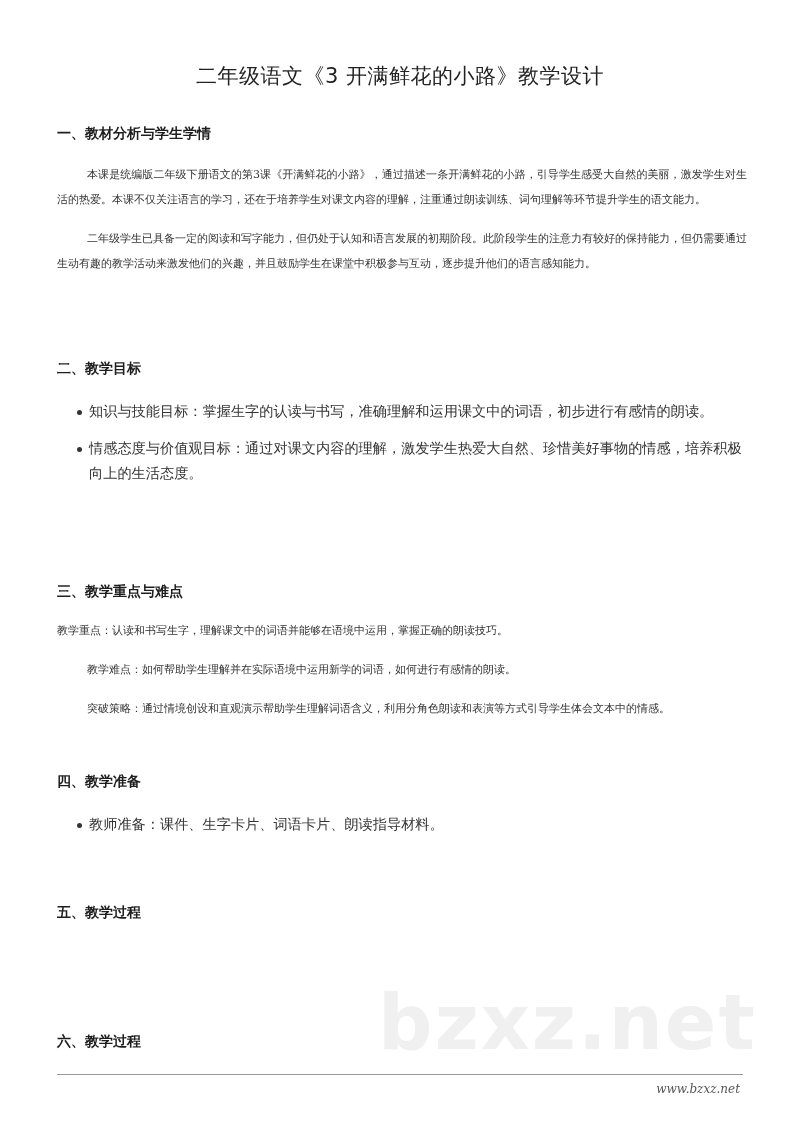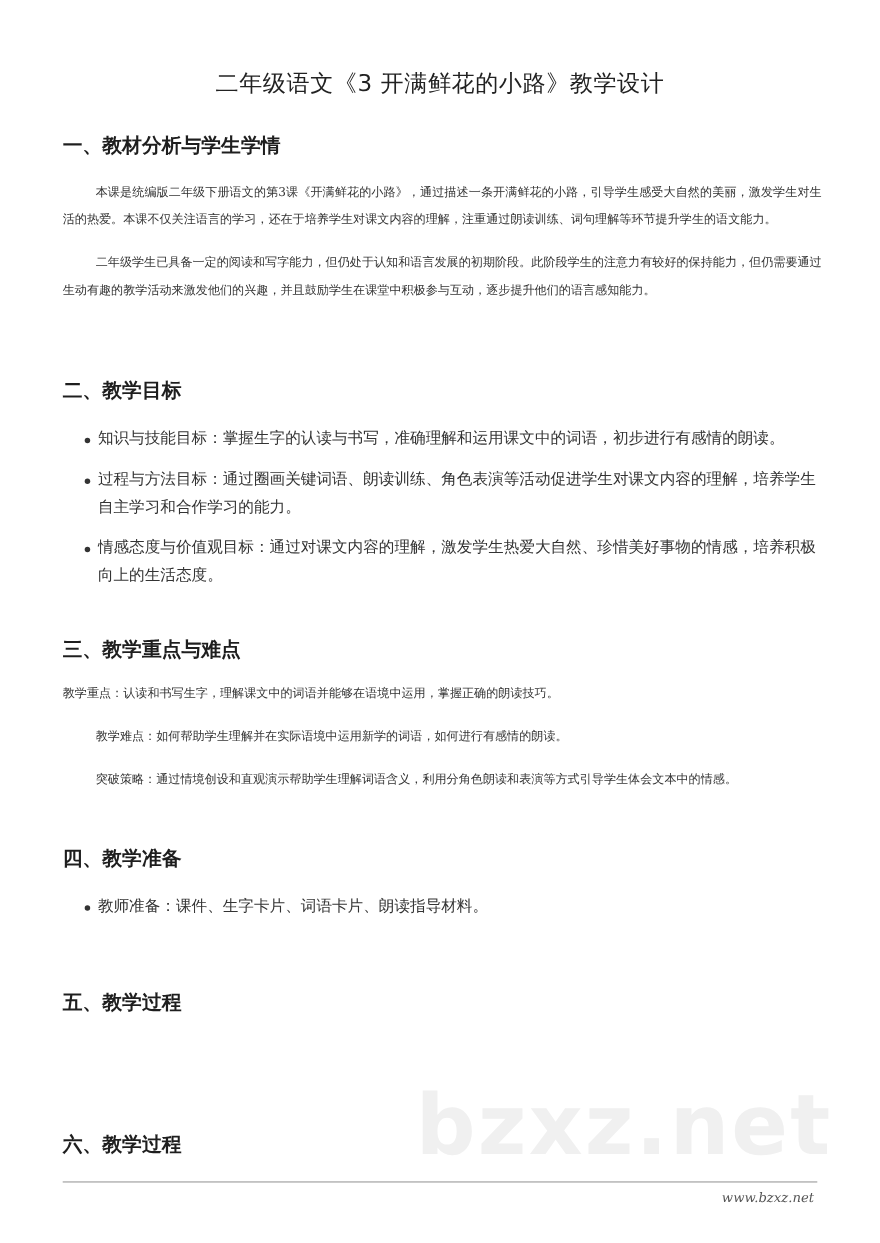--- a/index.html
+++ b/index.html
@@ -33,21 +33,21 @@
       letter-spacing: 0.5px;
       margin: 0;
     }
     .section {
       position: absolute;
       left: 57px;
       width: 690px;
     }
     .sec-head {
       font-family: Liberation Mono, monospace;
-      font-size: 18px;
+      font-size: 14px;
       font-weight: bold;
       color: #1e1e1e;
       margin: 0 0 16px 0;
       line-height: 24px;
     }
     .para {
       font-size: 11px;
       line-height: 25px;
       margin: 0 0 14px 0;
       color: #333;
@@ -112,30 +112,26 @@
 <div class="page">
 
   <h1 class="doc-title">二年级语文《3 开满鲜花的小路》教学设计</h1>
 
   <div class="section" style="top:122px;">
     <h2 class="sec-head">一、教材分析与学生学情</h2>
     <p class="para indent">本课是统编版二年级下册语文的第3课《开满鲜花的小路》，通过描述一条开满鲜花的小路，引导学生感受大自然的美丽，激发学生对生活的热爱。本课不仅关注语言的学习，还在于培养学生对课文内容的理解，注重通过朗读训练、词句理解等环节提升学生的语文能力。</p>
     <p class="para indent">二年级学生已具备一定的阅读和写字能力，但仍处于认知和语言发展的初期阶段。此阶段学生的注意力有较好的保持能力，但仍需要通过生动有趣的教学活动来激发他们的兴趣，并且鼓励学生在课堂中积极参与互动，逐步提升他们的语言感知能力。</p>
   </div>
 
-  <div class="section" style="top:345px;">
+  <div class="section" style="top:357px;">
     <h2 class="sec-head" style="margin-bottom:18px;">二、教学目标</h2>
     <ul class="bullets">
       <li>
         <span class="bullet-dot"></span>
         <span>知识与技能目标：掌握生字的认读与书写，准确理解和运用课文中的词语，初步进行有感情的朗读。</span>
-      </li>
-      <li>
-        <span class="bullet-dot"></span>
-        <span>过程与方法目标：通过圈画关键词语、朗读训练、角色表演等活动促进学生对课文内容的理解，培养学生自主学习和合作学习的能力。</span>
       </li>
       <li>
         <span class="bullet-dot"></span>
         <span>情感态度与价值观目标：通过对课文内容的理解，激发学生热爱大自然、珍惜美好事物的情感，培养积极向上的生活态度。</span>
       </li>
     </ul>
   </div>
 
   <div class="section" style="top:580px;">
     <h2 class="sec-head" style="margin-bottom:14px;">三、教学重点与难点</h2>

